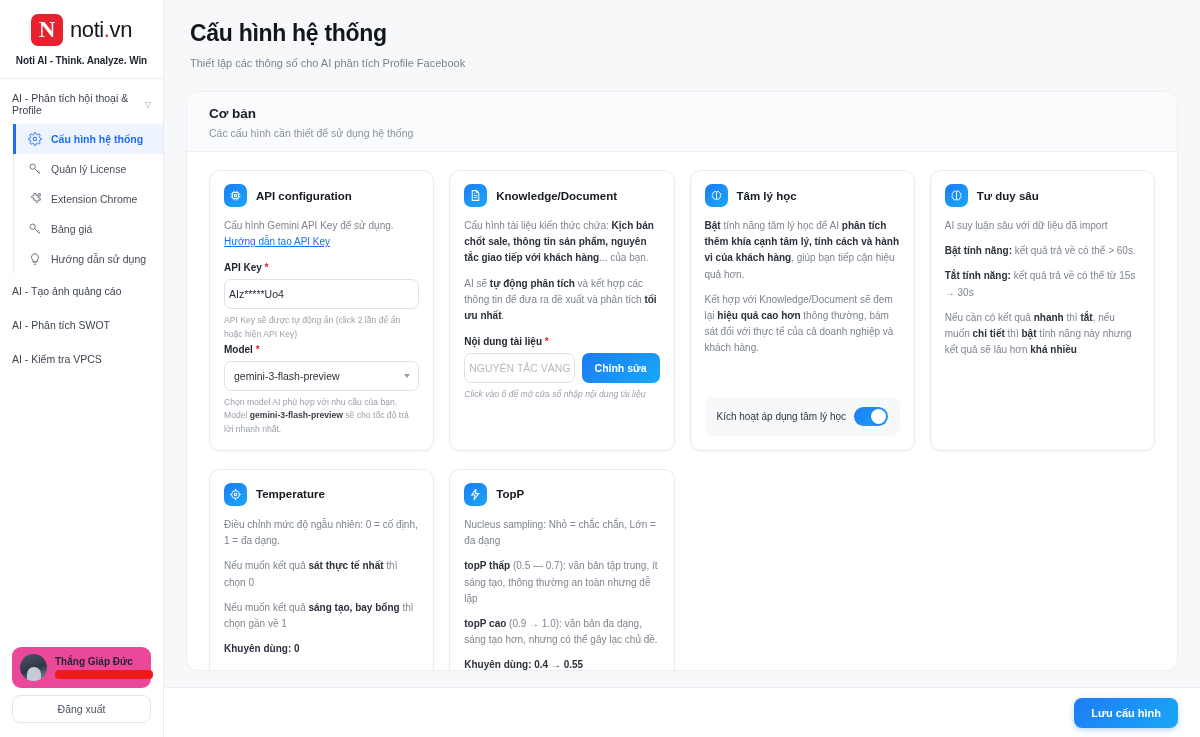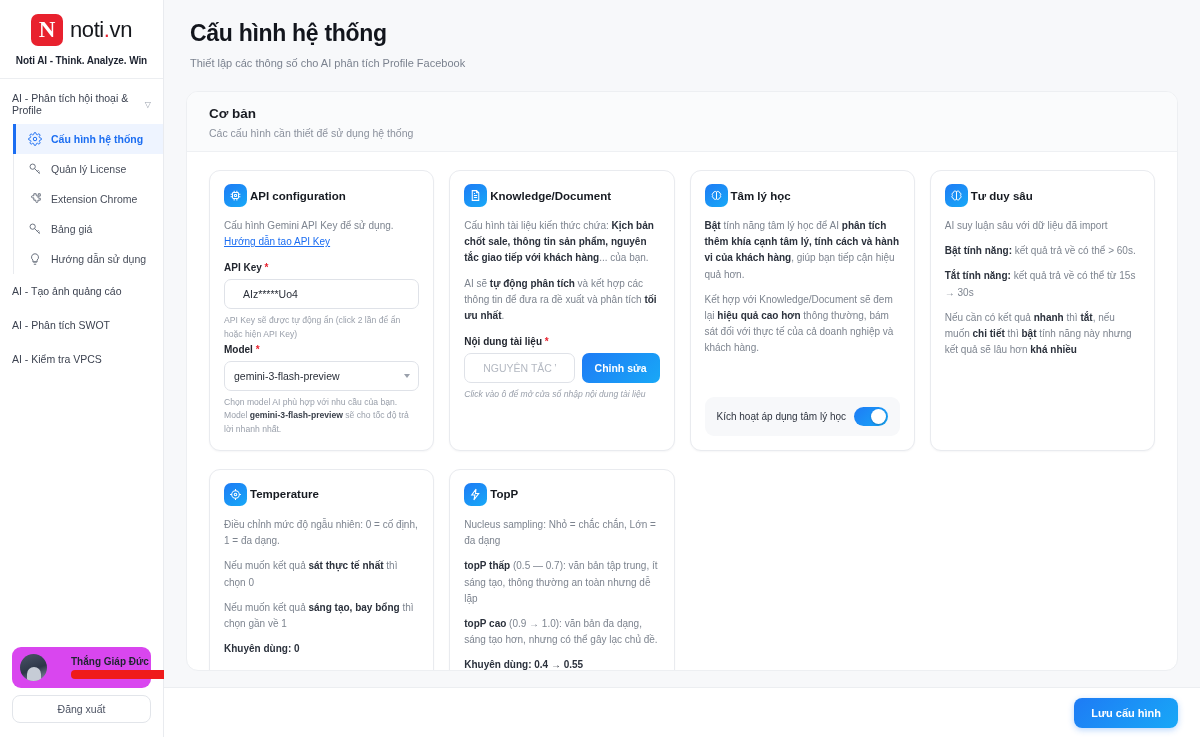--- a/index.html
+++ b/index.html
@@ -74,22 +74,22 @@
   .nav-item.active::before {
     content: ""; position: absolute; left: -1px; top: 0; bottom: 0;
     width: 2.5px; background: #1c6ef2;
   }
   .nav-top {
     padding: 11px 12px; font-size: 10.5px; color: #3c4250;
   }
 
   .side-bottom { padding: 8px 12px 14px 12px; }
   .user-card {
-    display: flex; align-items: center; gap: 24px;
-    background: #d946ef; border-radius: 9px;
+    display: flex; align-items: center; gap: 8px;
+    background: #ec4899; border-radius: 9px;
     padding: 7px 8px;
   }
   .avatar {
     width: 27px; height: 27px; border-radius: 50%;
     flex: 0 0 27px;
     background: linear-gradient(160deg,#4a5568 0%, #2d3748 55%, #8c98ab 100%);
     overflow: hidden; position: relative;
   }
   .avatar::after{
     content:""; position:absolute; left:7px; top:13px; width:14px; height:14px;
@@ -135,39 +135,39 @@
     padding: 18px 22px;
   }
   .card {
     background: #fff;
     border: 1px solid #e9ebef;
     border-radius: 11px;
     padding: 13px 14px 14px 14px;
     box-shadow: 0 1px 2px rgba(16,24,40,.04);
     display: flex; flex-direction: column;
   }
-  .card-head { display: flex; align-items: center; gap: 3px; margin-bottom: 11px; }
+  .card-head { display: flex; align-items: center; gap: 9px; margin-bottom: 11px; }
   .card-ico {
     width: 23px; height: 23px; flex: 0 0 23px; border-radius: 7px;
     background: linear-gradient(145deg,#1e7bf5,#17a9f7);
     display: flex; align-items: center; justify-content: center;
     color: #fff;
   }
   .card-ico svg { width: 13px; height: 13px; display: block; }
   .card-title { font-size: 11.5px; font-weight: 700; color: #161a21; }
 
   .p { font-size: 10px; line-height: 1.62; color: #7d848f; margin-bottom: 9px; }
   .p b { color: #2b313c; font-weight: 700; }
   .link { font-size: 10px; color: #1c6ef2; text-decoration: underline; display: inline-block; }
 
   .flabel { font-size: 10px; font-weight: 700; color: #22262f; margin: 3px 0 6px 0; }
   .flabel .req { color: #e8212e; font-weight: 700; }
   .input {
     width: 100%; border: 1px solid #dfe2e8; border-radius: 7px;
-    padding: 8px 18px; font-size: 10.5px; color: #2a2f39;
+    padding: 8px 4px; font-size: 10.5px; color: #2a2f39;
     font-family: inherit; background: #fff; outline: none;
   }
   .hint { font-size: 8.6px; line-height: 1.55; color: #9aa0ab; margin-top: 5px; }
   .hint b { color: #3a404b; font-weight: 700; }
   .hint.ital { font-style: italic; }
 
   .select-wrap { position: relative; }
   .select {
     width: 100%; border: 1px solid #dfe2e8; border-radius: 7px;
     padding: 8px 24px 8px 9px; font-size: 10.5px; color: #2a2f39;

